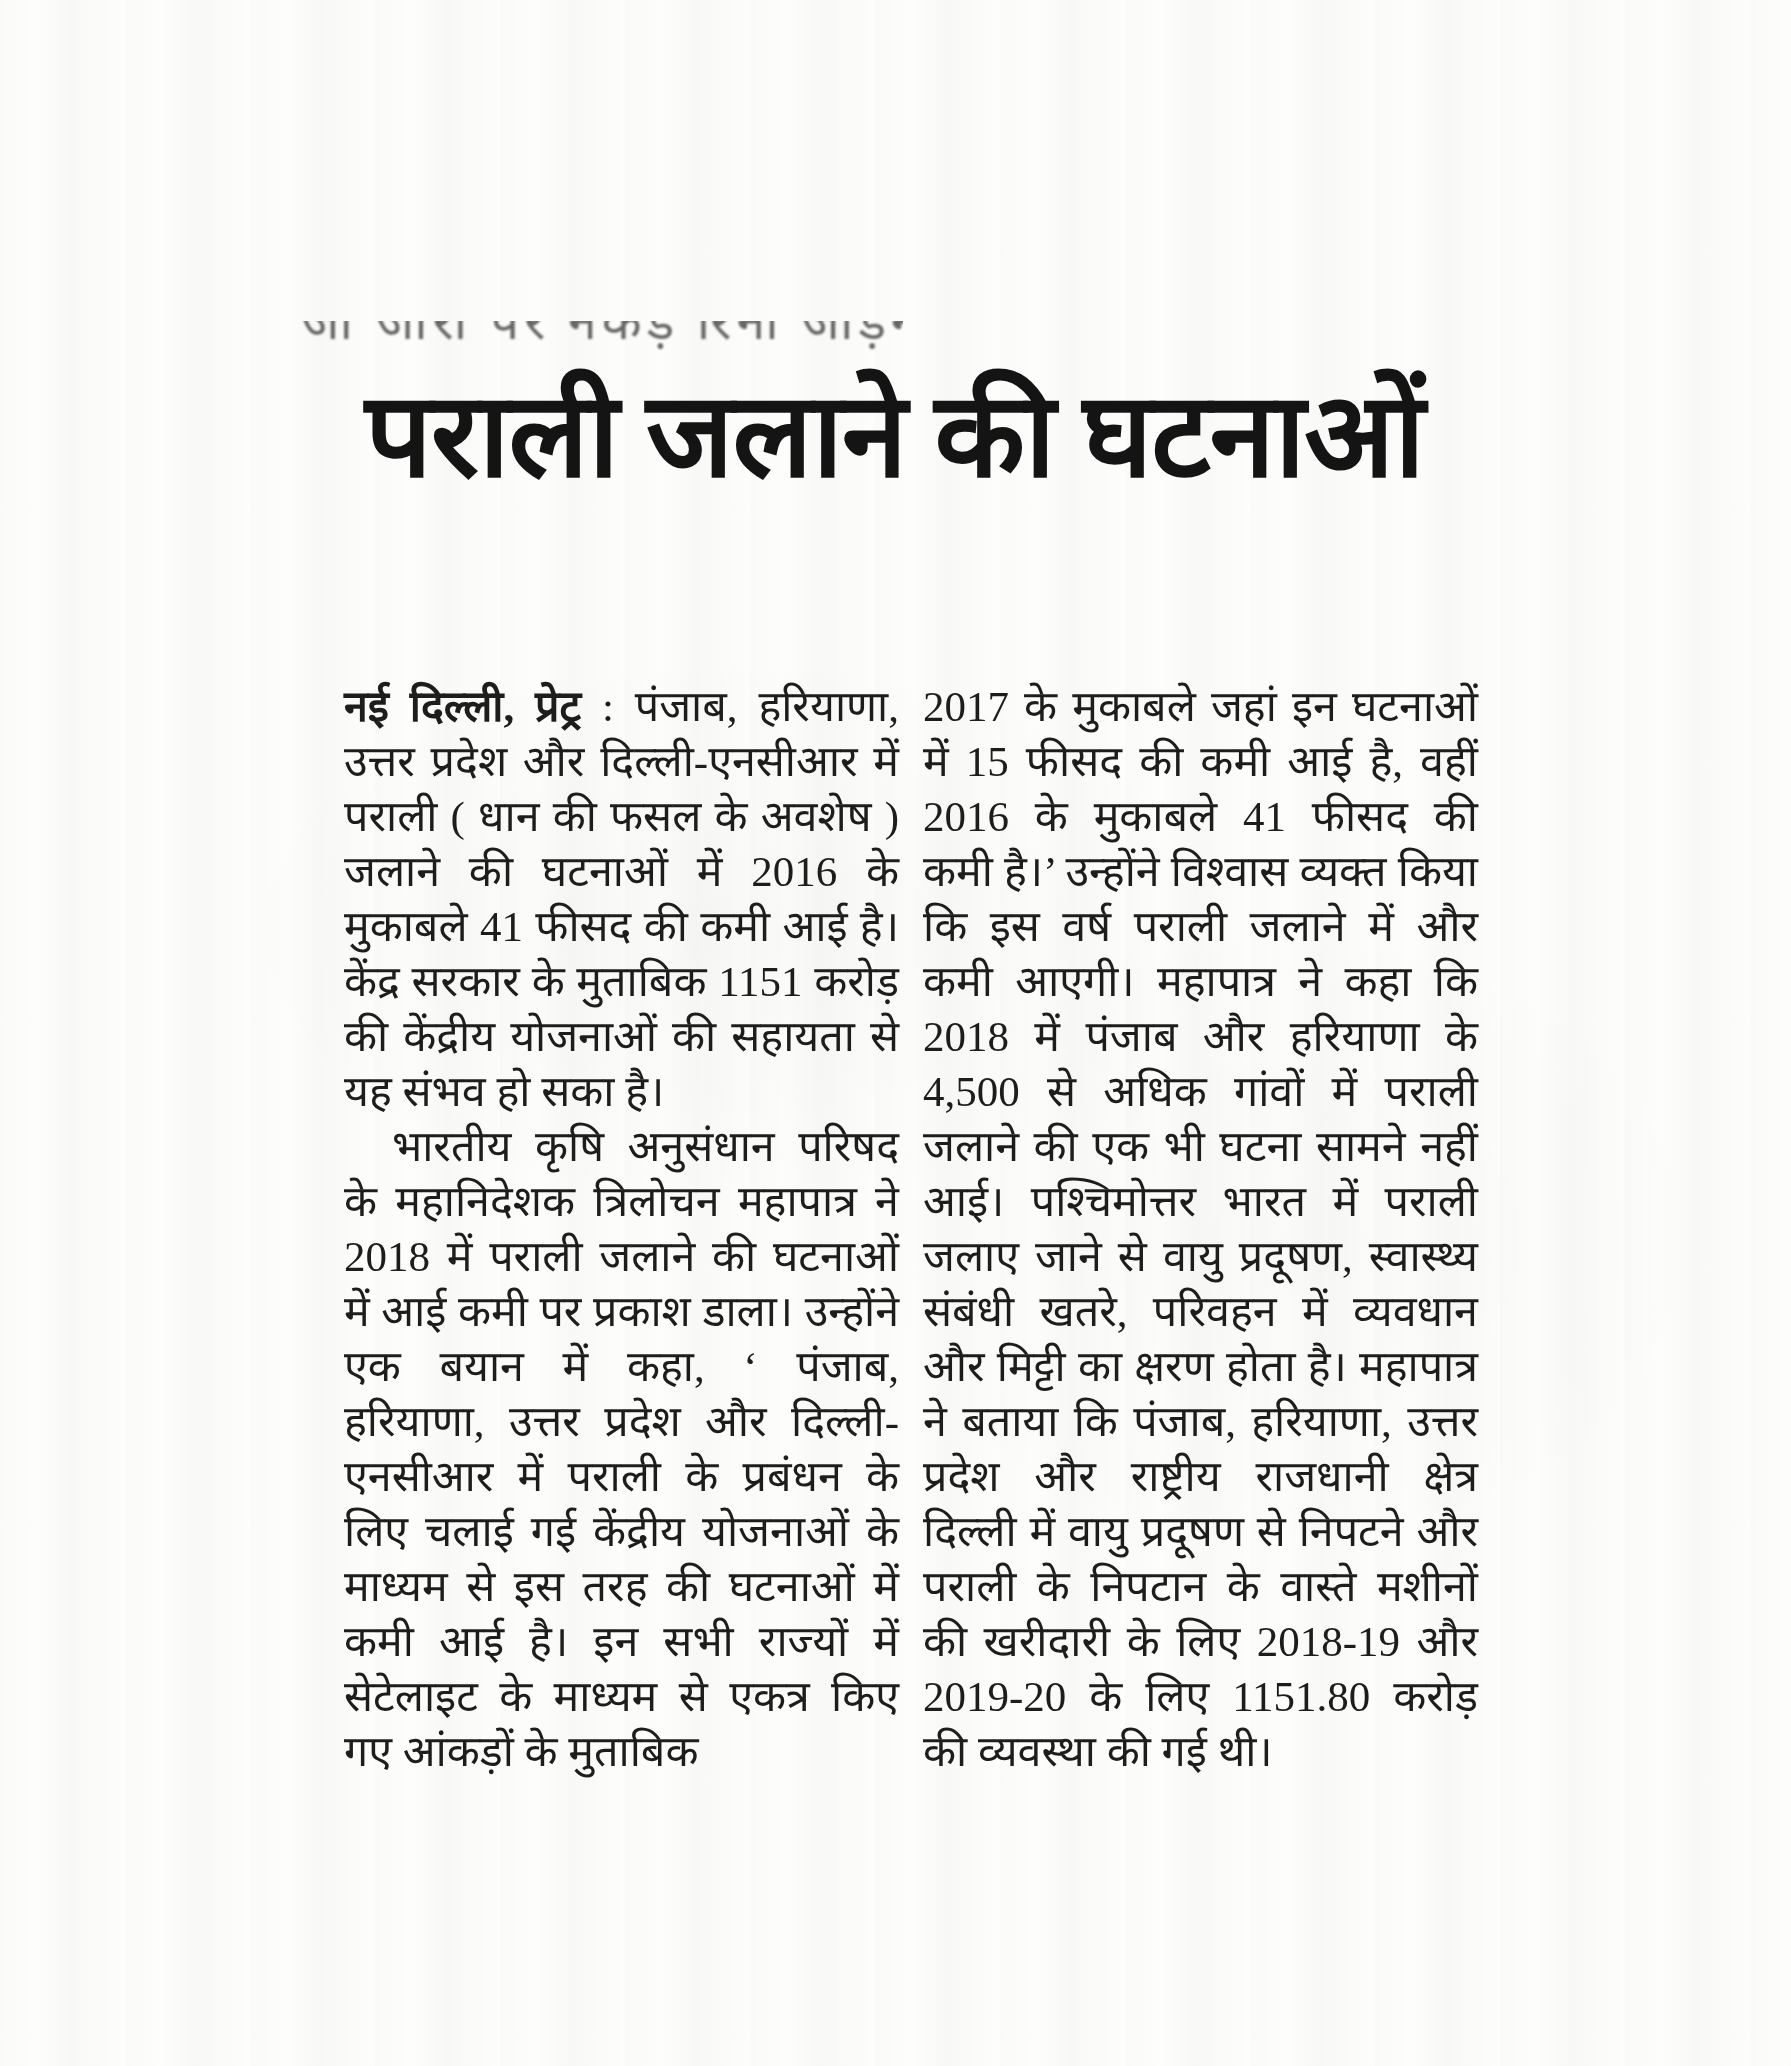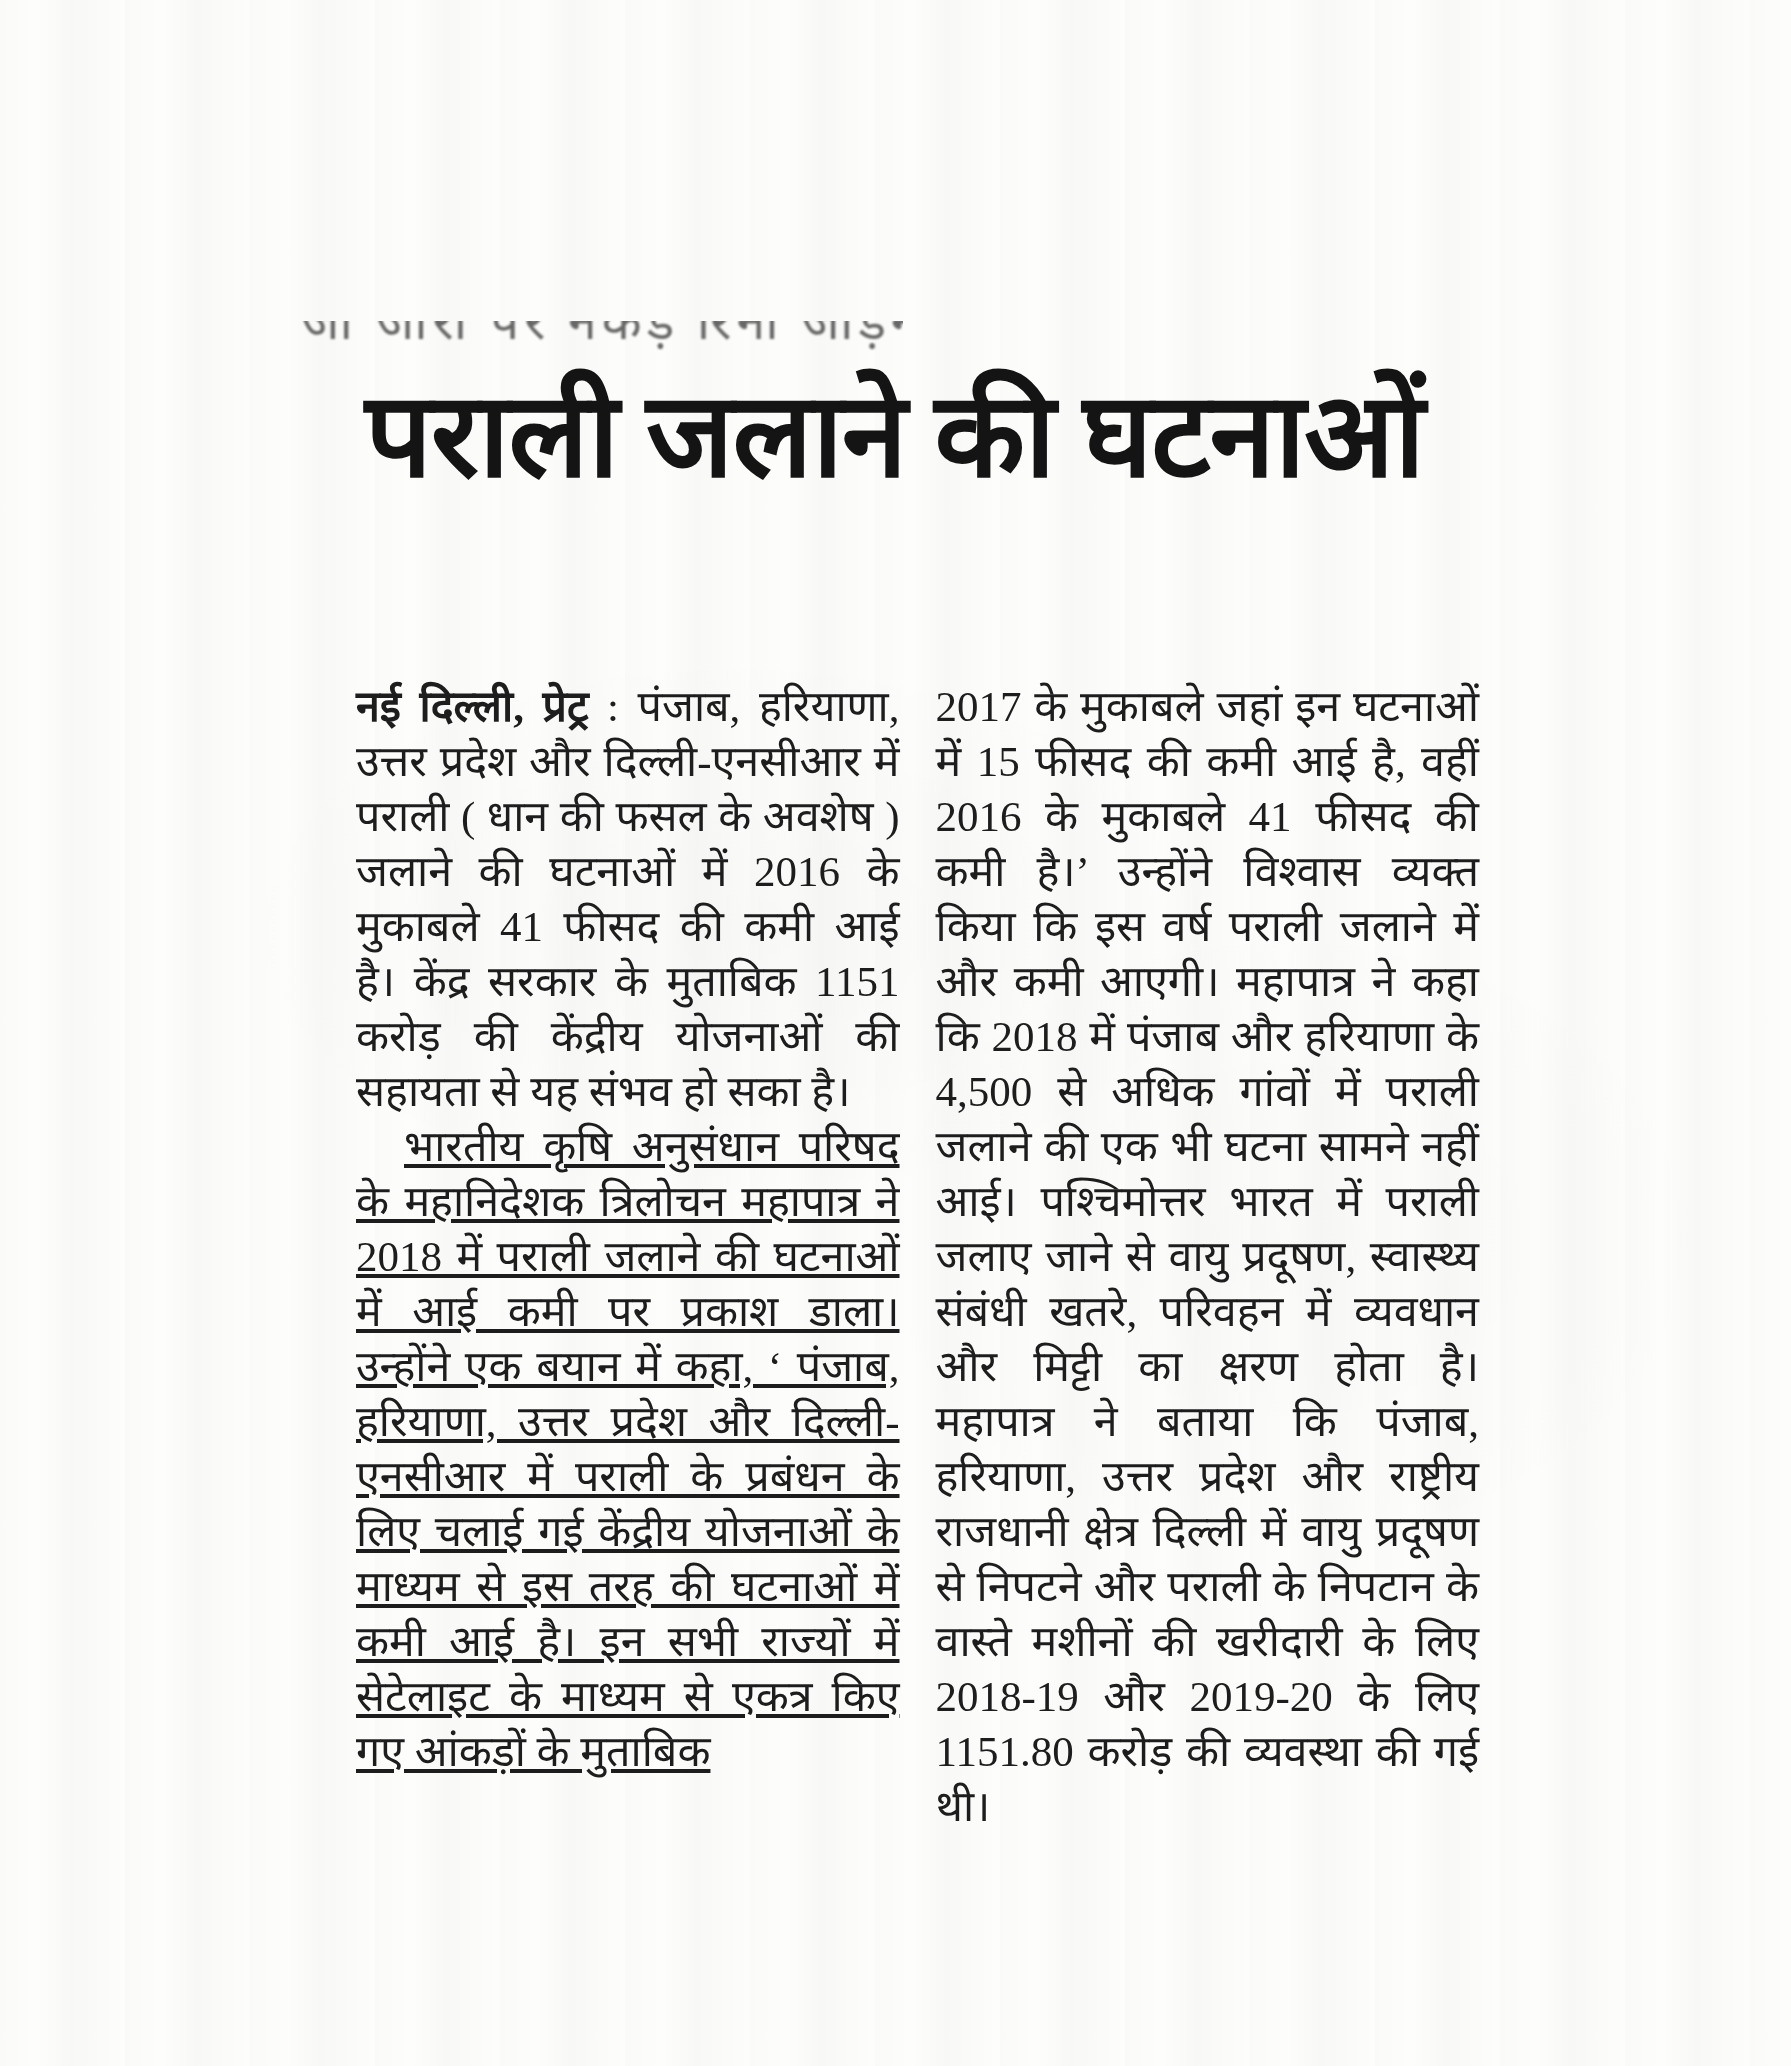--- a/index.html
+++ b/index.html
@@ -70,24 +70,23 @@
     display: flex;
     gap: 24px;
   }
   .col {
     width: 555px;
     font-size: 43px;
     line-height: 55px;
     text-align: justify;
     text-justify: inter-word;
     color: #1d1d1d;
-    margin-left: 12px;
   }
   .col p { margin: 0; }
-  .col p.indent { text-indent: 48px; text-decoration: underline; }
+  .col p.indent { text-indent: 48px; }
   .dateline { font-weight: 700; }
 </style>
 </head>
 <body>
 
 <div class="page">
 
   <div class="scan-noise"></div>
 
   <div class="kicker-clip">

